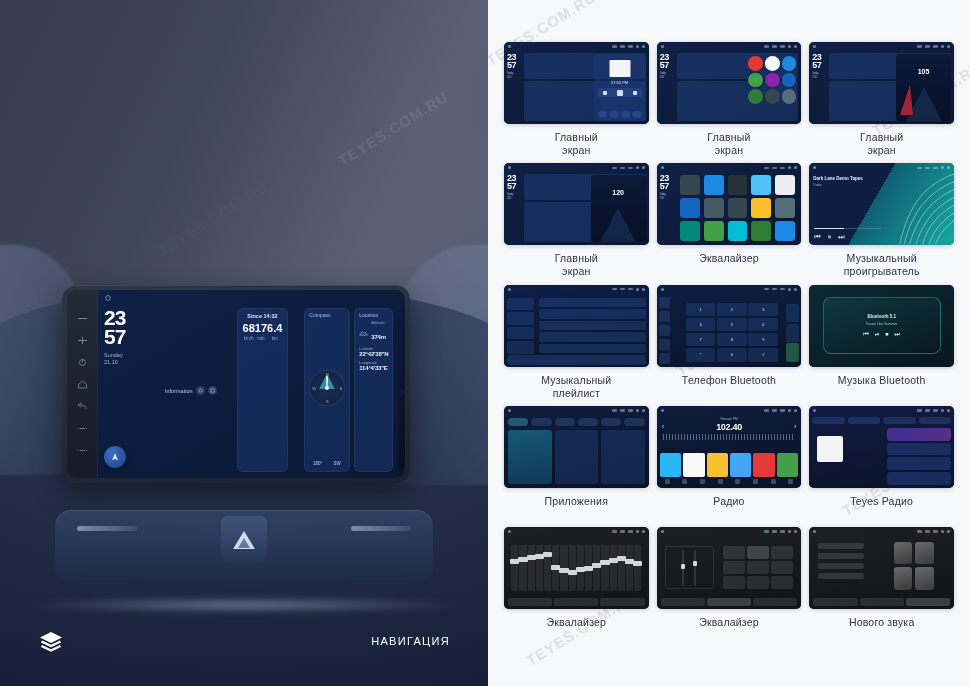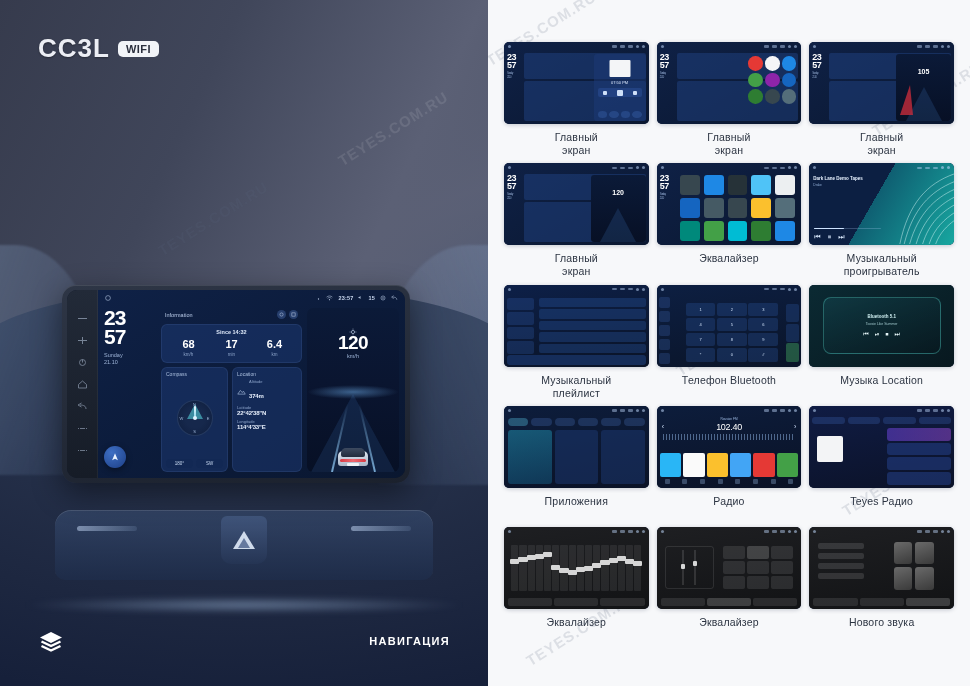--- a/index.html
+++ b/index.html
@@ -62,21 +62,21 @@
 
   .s-body{flex:1;display:flex;padding:3px 6px 6px;gap:5px;box-sizing:border-box;}
   .s-left{width:52px;display:flex;flex-direction:column;justify-content:space-between;padding-bottom:4px;}
   .clk{color:#fff;font-size:21px;font-weight:700;line-height:.92;letter-spacing:-1px;}
   .clk-sub{color:#9db3d6;font-size:5.5px;margin-top:5px;line-height:1.35;}
   .nav-fab{width:22px;height:22px;border-radius:50%;
      background:radial-gradient(circle at 35% 30%,#3e6fc4,#1d3f86);display:flex;align-items:center;justify-content:center;
      box-shadow:0 2px 6px rgba(0,0,0,.4);}
   .nav-fab svg{width:10px;height:10px;}
 
-  .s-mid{flex:1;display:flex;flex-direction:column;gap:4px;}
+  .s-mid{flex:1;display:flex;flex-direction:row;gap:16px;}
   .card{background:rgba(30,62,124,.45);border-radius:6px;border:1px solid rgba(120,160,220,.12);}
   .info-hd{display:flex;align-items:center;padding:2px 4px 1px;}
   .info-hd .t{color:#b9cbe8;font-size:5.5px;flex:1;}
   .ico-sq{width:9px;height:9px;border-radius:50%;background:rgba(90,130,200,.35);margin-left:3px;
      display:flex;align-items:center;justify-content:center;}
   .ico-sq svg{width:5px;height:5px;opacity:.8;}
   .info-card{padding:4px 5px 5px;}
   .since{text-align:center;color:#dbe6f7;font-size:5.5px;font-weight:700;margin-bottom:4px;}
   .stats{display:flex;}
   .stat{flex:1;text-align:center;}
@@ -135,21 +135,21 @@
      border-bottom:18px solid rgba(225,235,250,.9);position:relative;}
   .hz-tri:after{content:"";position:absolute;left:-6px;top:7px;width:0;height:0;
      border-left:6px solid transparent;border-right:6px solid transparent;border-bottom:10px solid rgba(90,110,150,.9);}
   .glow-strip{position:absolute;left:20px;right:20px;top:342px;height:16px;
      background:radial-gradient(ellipse at 50% 50%,rgba(190,220,255,.45),rgba(190,220,255,0) 70%);filter:blur(3px);}
 
   .foot{position:absolute;left:0;right:0;bottom:34px;display:flex;align-items:center;
      padding:0 38px;z-index:7;}
   .layers-ic{width:26px;height:22px;}
   .foot-sp{flex:1;}
-  .foot-txt{color:#fff;font-size:11px;font-weight:700;letter-spacing:1.3px;}
+  .foot-txt{color:#fff;font-size:11px;font-weight:400;letter-spacing:1.3px;}
 
   
   .gal{position:relative;width:482px;height:686px;background:#f7f8fa;
        padding:42px 16px 18px;box-sizing:border-box;overflow:hidden;}
   .grid{display:grid;grid-template-columns:repeat(3,1fr);gap:6px 8px;}
   .cell{display:flex;flex-direction:column;align-items:center;}
   .thumb{width:100%;height:82px;border-radius:5px;overflow:hidden;position:relative;
      background:#0c1a38;box-shadow:0 1px 4px rgba(20,30,60,.22);}
   .cap{margin-top:7px;text-align:center;color:#2c3442;font-size:10.5px;line-height:1.25;
        letter-spacing:.2px;min-height:26px;}
@@ -265,24 +265,20 @@
 <div class="page">
 
   <div class="hero">
     <div class="hero-top-shade"></div>
     <div class="hero-sky"></div>
 
     <div class="wm d" style="left:150px;top:210px;">TEYES.COM.RU</div>
     <div class="wm" style="left:330px;top:120px;">TEYES.COM.RU</div>
     <div class="wm" style="left:120px;top:600px;">TEYES.COM.RU</div>
 
-    <div class="logo-row">
-      <span class="logo-txt">CC3L</span>
-      <span class="wifi-badge">WIFI</span>
-    </div>
 
     <div class="headline">
     </div>
 
     <div class="dash">
       <div class="dash-body"></div>
       <div class="windshield"></div>
       <div class="windshield-r"></div>
 
       <div class="console">
@@ -805,21 +801,21 @@
               <div class="bt-s">Toosie Like Summer</div>
               <div class="bt-ctrl">
                   <span>⏮</span>
                   <span>⏯</span>
                   <span>⏹</span>
                   <span>⏭</span>
                 </div>
             </div>
           </div>
         </div>
-        <div class="cap">Музыка Location</div>
+        <div class="cap">Музыка Bluetooth</div>
       </div>
 
       <div class="cell">
         <div class="thumb">
           <div class="setw">
             <div class="t-bar">
                 <i class="t-dot"></i>
                 <i class="t-sp"></i>
                 <i class="t-mini"></i>
                 <i class="t-mini"></i>
@@ -851,21 +847,21 @@
             <div class="t-bar">
                 <i class="t-dot"></i>
                 <i class="t-sp"></i>
                 <i class="t-mini"></i>
                 <i class="t-mini"></i>
                 <i class="t-mini"></i>
                 <i class="t-dot"></i>
                 <i class="t-dot"></i>
               </div>
             <div style="position:absolute;left:0;right:0;top:11px;text-align:center;color:#9fbbe4;font-size:3.2px;">Rousian FM</div>
-            <div style="position:absolute;left:0;right:0;top:16px;text-align:center;color:#fff;font-size:9px;font-weight:400;letter-spacing:-.3px;">102.40</div>
+            <div style="position:absolute;left:0;right:0;top:16px;text-align:center;color:#fff;font-size:9px;font-weight:700;letter-spacing:-.3px;">102.40</div>
             <div style="position:absolute;left:5px;top:17px;color:#cfe0f8;font-size:7px;">‹</div>
             <div style="position:absolute;right:5px;top:17px;color:#cfe0f8;font-size:7px;">›</div>
             <div class="rdial"></div>
             <div class="rpre">
               <div style="background:#29b6f6"></div>
                 <div style="background:#fafafa"></div>
                 <div style="background:#fbc02d"></div>
               <div style="background:#42a5f5"></div>
                 <div style="background:#e53935"></div>
                 <div style="background:#43a047"></div>

